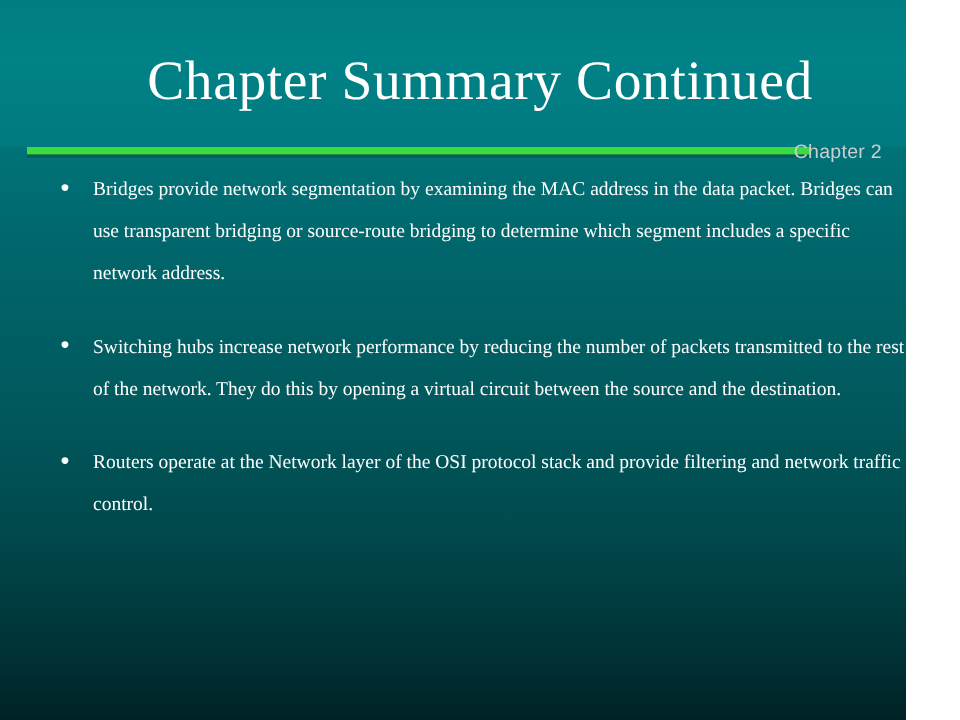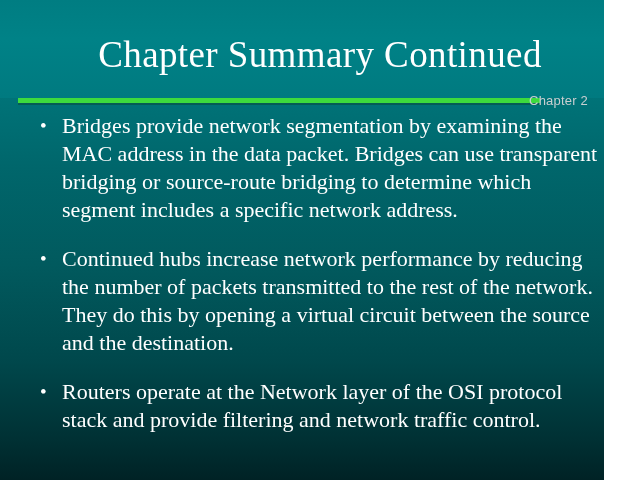--- a/index.html
+++ b/index.html
@@ -88,21 +88,21 @@
   .bullet-marker {
     color: #ffffff;
     font-size: 19px;
     line-height: 28px;
     width: 22px;
     flex: 0 0 22px;
     text-align: left;
   }
   .bullet-text {
     color: #ffffff;
-    font-size: 22px;
+    font-size: 13px;
     line-height: 28px;
     flex: 1 1 auto;
     text-align: left;
   }
 </style>
 </head>
 <body>
 
 <div class="slide">
 
@@ -119,21 +119,21 @@
 
   <div class="body-area">
 
     <div class="bullet-item">
       <span class="bullet-marker">•</span>
       <span class="bullet-text">Bridges provide network segmentation by examining the MAC address in the data packet.  Bridges can use transparent bridging or source-route bridging to determine which segment includes a specific network address.</span>
     </div>
 
     <div class="bullet-item">
       <span class="bullet-marker">•</span>
-      <span class="bullet-text">Continued hubs increase network performance by reducing the number of packets transmitted to the rest of the network.  They do this by opening a virtual circuit between the source and the destination.</span>
+      <span class="bullet-text">Switching hubs increase network performance by reducing the number of packets transmitted to the rest of the network.  They do this by opening a virtual circuit between the source and the destination.</span>
     </div>
 
     <div class="bullet-item">
       <span class="bullet-marker">•</span>
       <span class="bullet-text">Routers operate at the Network layer of the OSI protocol stack and provide filtering and network traffic control.</span>
     </div>
 
   </div>
 
 </div>

